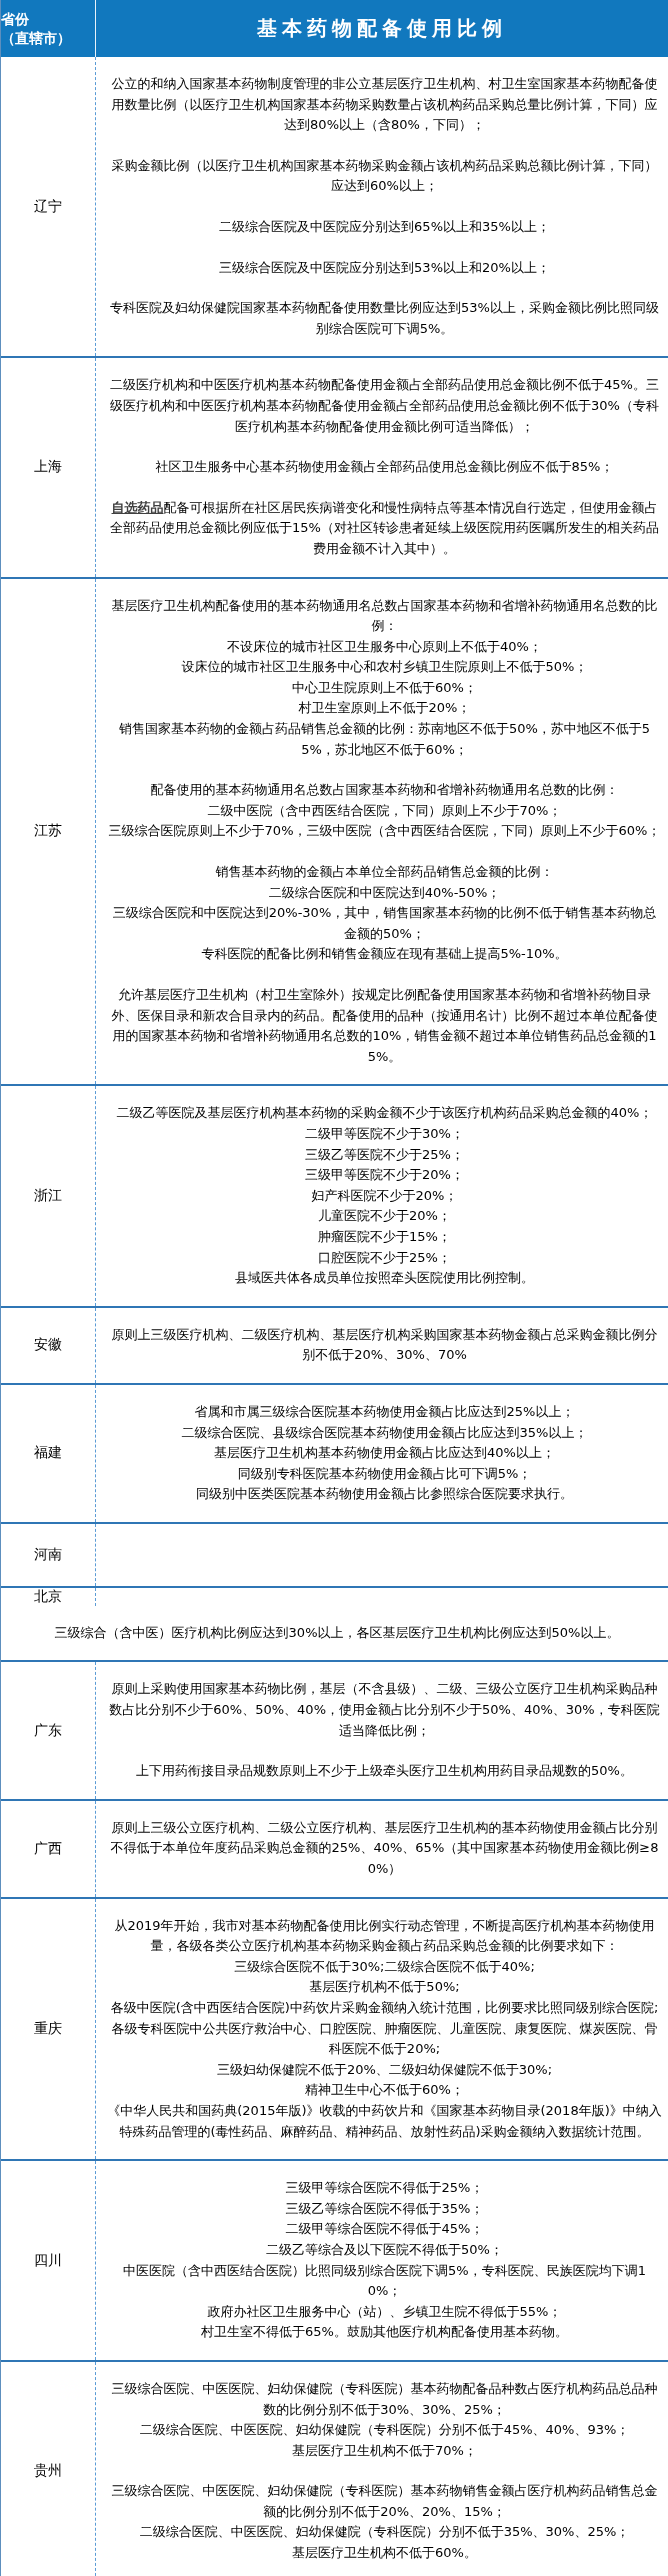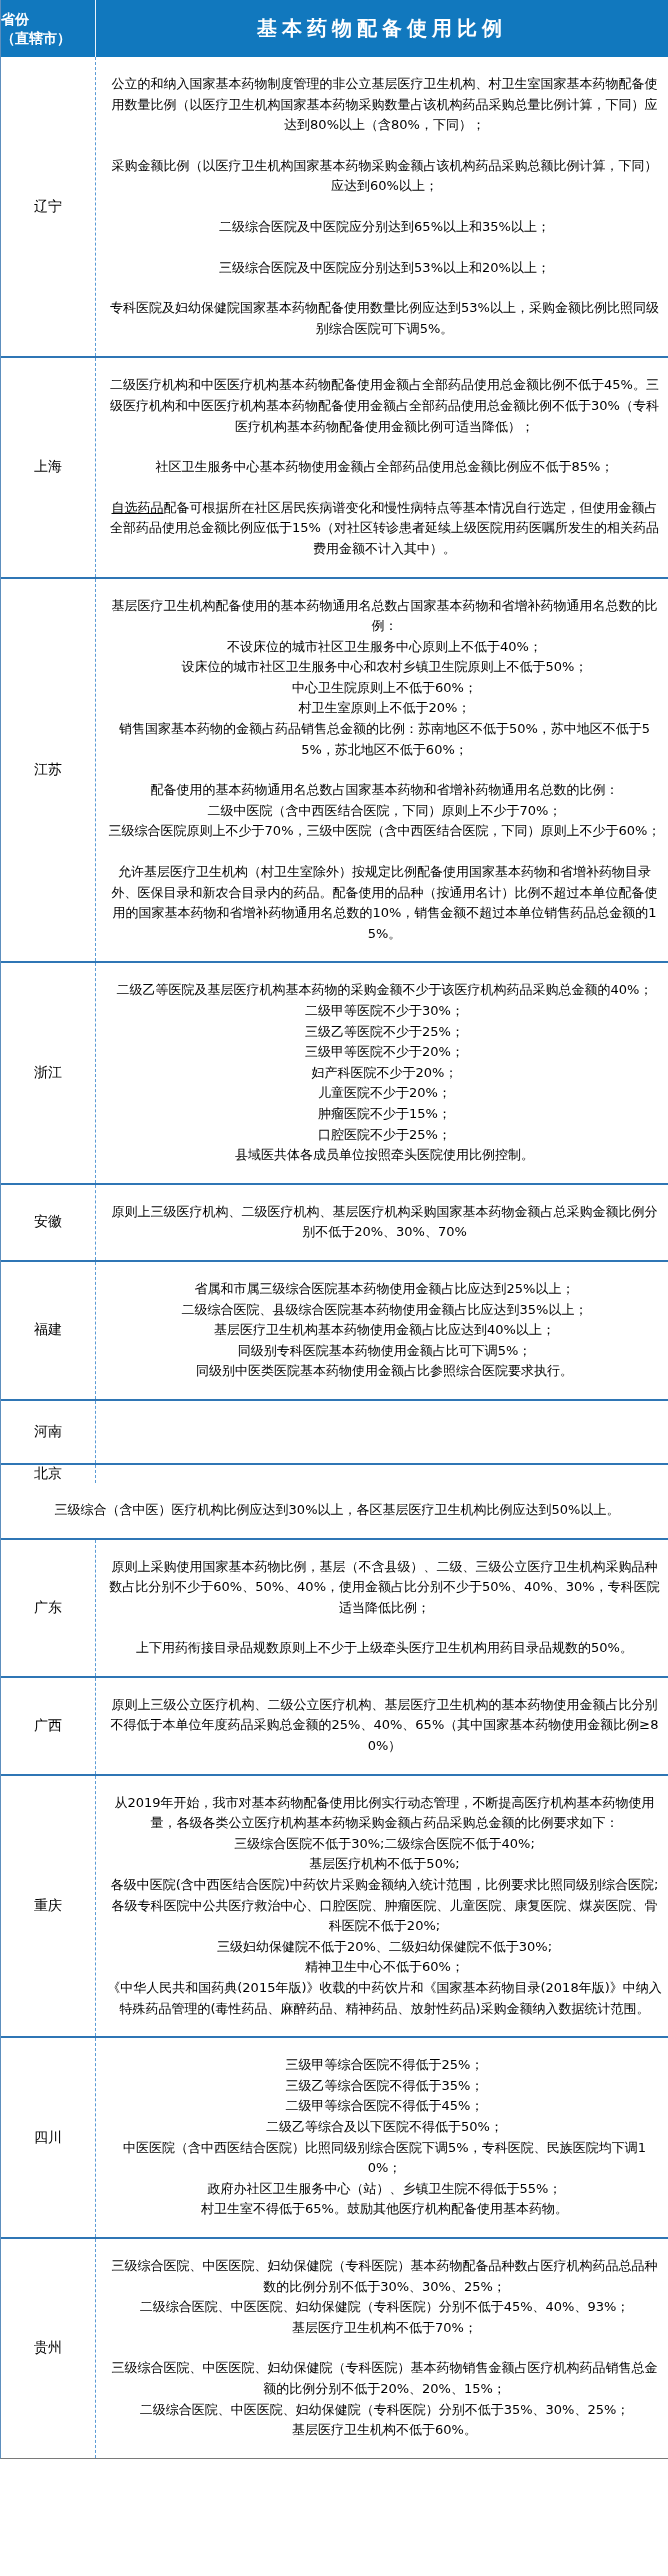--- a/index.html
+++ b/index.html
@@ -53,23 +53,24 @@
     padding:7px 6px 7px 11px;
     box-sizing:border-box;
   }
   .block{margin:10px 0;text-align:center;}
   .line{
     font-size:13px;
     line-height:20.6px;
     word-break:break-all;
   }
   .link{
-    color:#000000;
+    color:#404040;
     text-decoration:underline;
     cursor:pointer;
+    font-weight:bold;
   }
 </style>
 </head>
 <body>
 
 <div class="table">
   <div class="thead">
     <div class="th-province">
       <span>省份</span>
       <span>（直辖市）</span>
@@ -123,20 +124,26 @@
             <div class="line"><span>中心卫生院原则上不低于60%；</span></div>
             <div class="line"><span>村卫生室原则上不低于20%；</span></div>
             <div class="line"><span>销售国家基本药物的金额占药品销售总金额的比例：苏南地区不低于50%，苏中地区不低于55%，苏北地区不低于60%；</span></div>
           </div>
           <div class="block">
             <div class="line"><span>配备使用的基本药物通用名总数占国家基本药物和省增补药物通用名总数的比例：</span></div>
             <div class="line"><span>二级中医院（含中西医结合医院，下同）原则上不少于70%；</span></div>
             <div class="line"><span>三级综合医院原则上不少于70%，三级中医院（含中西医结合医院，下同）原则上不少于60%；</span></div>
           </div>
           <div class="block">
+            <div class="line"><span>销售基本药物的金额占本单位全部药品销售总金额的比例：</span></div>
+            <div class="line"><span>二级综合医院和中医院达到40%-50%；</span></div>
+            <div class="line"><span>三级综合医院和中医院达到20%-30%，其中，销售国家基本药物的比例不低于销售基本药物总金额的50%；</span></div>
+            <div class="line"><span>专科医院的配备比例和销售金额应在现有基础上提高5%-10%。</span></div>
+          </div>
+          <div class="block">
             <div class="line"><span>允许基层医疗卫生机构（村卫生室除外）按规定比例配备使用国家基本药物和省增补药物目录外、医保目录和新农合目录内的药品。配备使用的品种（按通用名计）比例不超过本单位配备使用的国家基本药物和省增补药物通用名总数的10%，销售金额不超过本单位销售药品总金额的15%。</span></div>
           </div>
         </div>
       </div>
       <div class="row" style="min-height: 176px;">
         <div class="province">浙江</div>
         <div class="content">
           <div class="block">
             <div class="line"><span>二级乙等医院及基层医疗机构基本药物的采购金额不少于该医疗机构药品采购总金额的40%；</span></div>
             <div class="line"><span>二级甲等医院不少于30%；</span></div>

